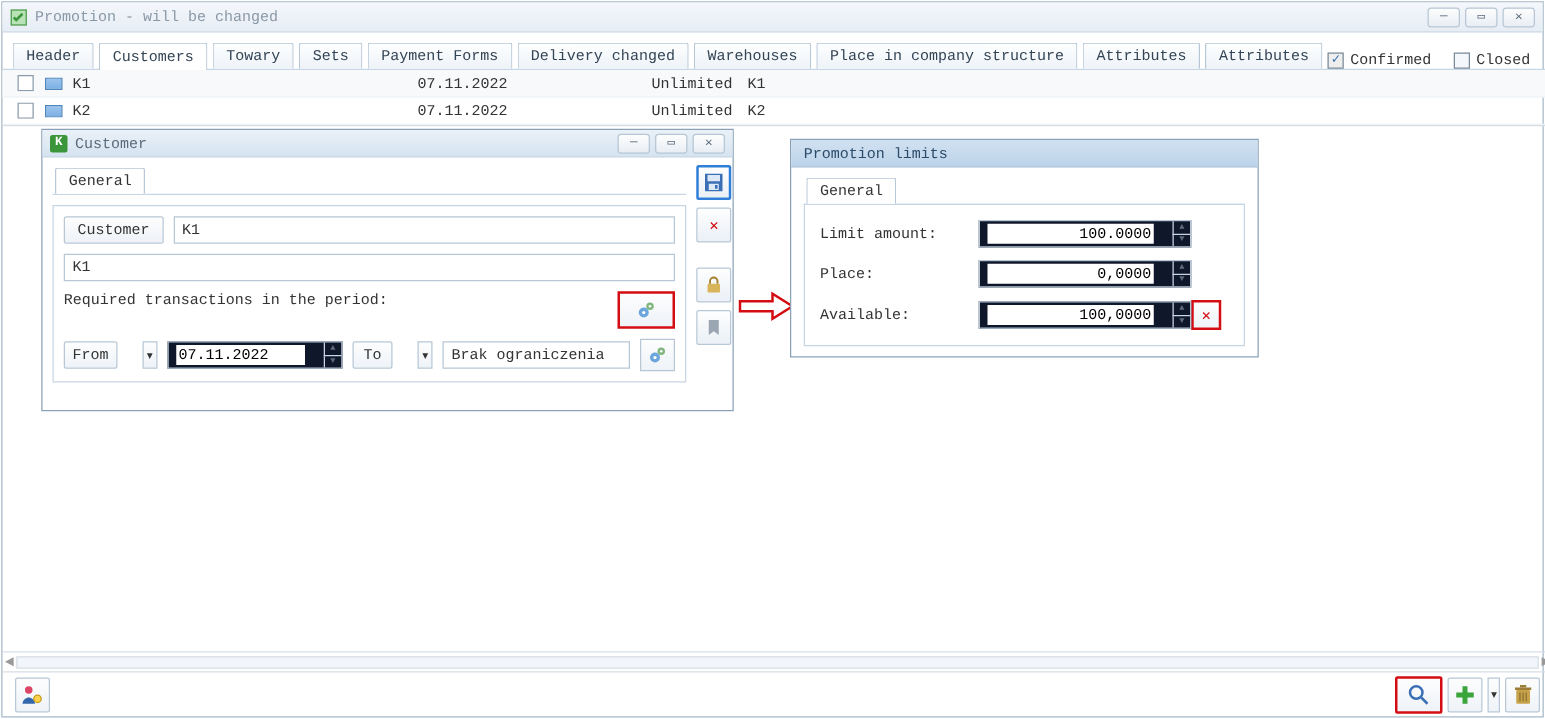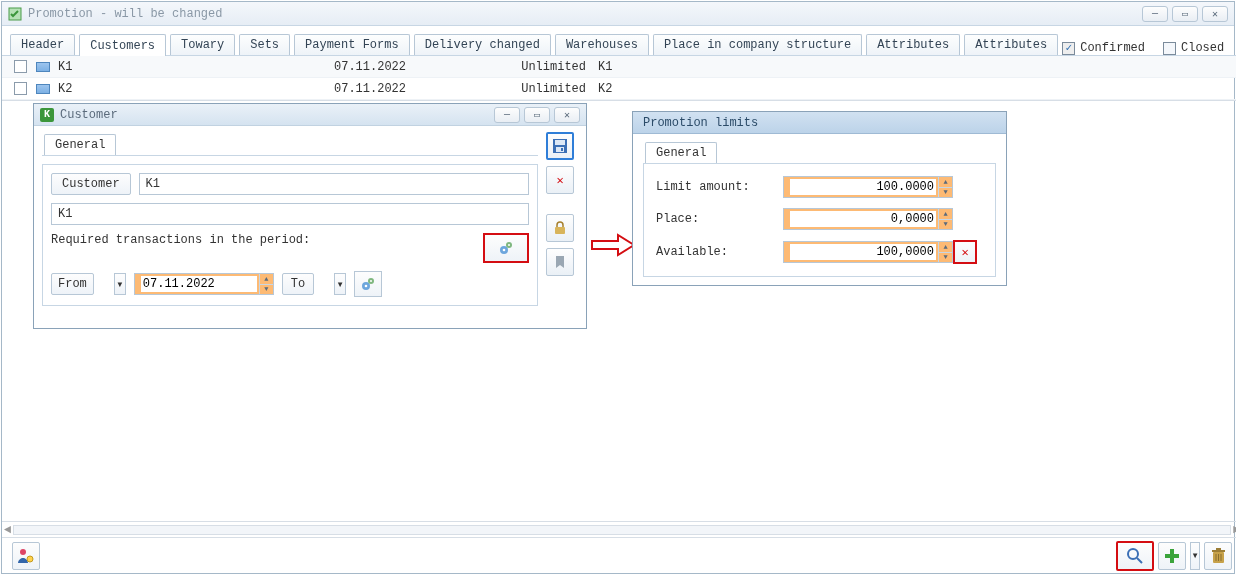--- a/index.html
+++ b/index.html
@@ -105,21 +105,21 @@
     border:1px solid #b7c7d6; background:linear-gradient(#fdfdfd,#eef3f8); padding:3px 10px; border-radius:2px; cursor:pointer;
   }
   .textbox {
     flex:1; border:1px solid #b7c7d6; padding:2px 6px; height:22px; line-height:16px; background:#fff;
   }
   .label-strong { color:#333; }
   .date-combo { display:flex; align-items:center; gap:20px; }
   .dropdown-small {
     width:12px; height:22px; border:1px solid #b7c7d6; background:linear-gradient(#fdfdfd,#eef3f8); display:flex; align-items:center; justify-content:center; cursor:pointer;
   }
-  .num-input { border:1px solid #b7c7d6; height:22px; width:130px; padding:0 16px 0 6px; position:relative; background:#fdba74; display:flex; align-items:center; }
+  .num-input { border:1px solid #b7c7d6; height:22px; width:130px; padding:0 29px 0 6px; position:relative; background:#0f172a; display:flex; align-items:center; }
   .num-input input { border:none; outline:none; width:100%; text-align:right; font: inherit; }
   .spin { position:absolute; right:0; top:0; width:14px; height:100%; display:flex; flex-direction:column; }
   .spin div { flex:1; border-left:1px solid #c7d6e4; font-size:7px; display:flex; align-items:center; justify-content:center; color:#5b6b7c; cursor:pointer; }
   .spin div:first-child { border-bottom:1px solid #c7d6e4; }
   .gear-btn {
     width:28px; height:26px; border:1px solid #b7c7d6; background:linear-gradient(#fdfdfd,#eef3f8);
     display:flex; align-items:center; justify-content:center; cursor:pointer;
   }
   .red-box { border:2px solid #d40d12 !important; }
   
@@ -272,20 +272,21 @@
                     <input style="text-align: left;" value="07.11.2022">
                     <div class="spin">
                         <div>▲</div>
                         <div>▼</div>
                       </div>
                   </div>
                   <div class="date-combo">
                     <div class="btn-like" style="padding:3px 8px;">To</div>
                     <div class="dropdown-small">▾</div>
                   </div>
+                  <div class="textbox" style="flex:0 0 150px;">Brak ograniczenia</div>
                   <div class="gear-btn">
                     <svg width="16" height="16" viewBox="0 0 16 16">
                         <circle cx="6" cy="10" r="4" fill="#6da6dd"></circle>
                         <circle cx="6" cy="10" r="1.3" fill="#fff"></circle>
                         <circle cx="11" cy="5" r="3" fill="#7fb77f"></circle>
                         <circle cx="11" cy="5" r="1" fill="#fff"></circle>
                       </svg>
                   </div>
                 </div>
               </div>

